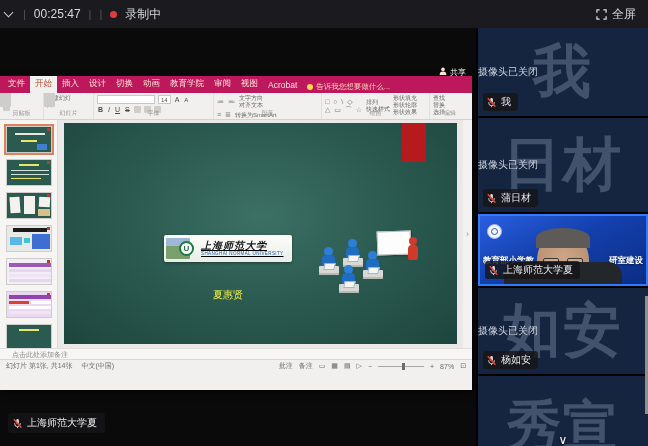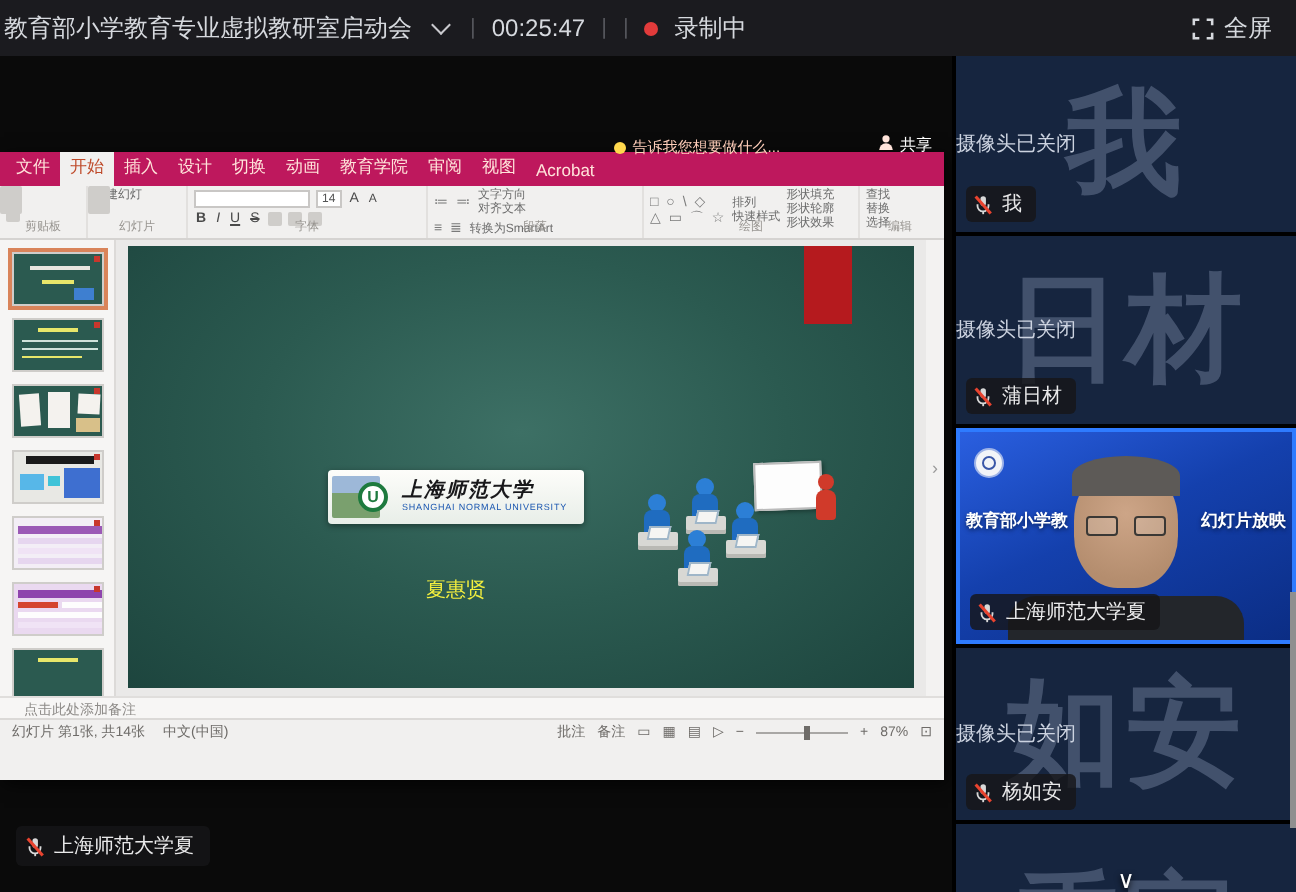--- a/index.html
+++ b/index.html
@@ -24,21 +24,21 @@
          box-shadow:2px 2px 8px rgba(0,0,0,.7); font-family:"Liberation Sans","DejaVu Sans",sans-serif; }
   .ppt-titlebar { height:18px; background:#bf4b2b; display:flex; align-items:center; padding:0 3px 0 5px; }
   .qat { display:flex; gap:4px; align-items:center; }
   .qat i { width:7px; height:7px; background:#f3d2c5; opacity:.8; border-radius:1px; display:block; }
   .ppt-title { flex:1; text-align:center; font-size:7.5px; color:#ffe9e1; white-space:nowrap; overflow:hidden; }
   .winctl span { display:inline-block; width:13px; text-align:center; font-size:8px; color:#ffdccf; }
   .ppt-tabs { height:17px; background:#be185d; display:flex; align-items:flex-end; padding-left:3px;
               font-size:8.5px; color:#ffe3da; white-space:nowrap; }
   .tab { padding:2px 5px 3px; }
   .tab.active { background:#f1f0ef; color:#bf4b2b; }
-  .tellme { display:flex; align-items:center; gap:3px; margin-left:5px; color:#ffceba; font-size:7.5px; padding-bottom:14px;justify-content:center; }
+  .tellme { display:flex; align-items:center; gap:3px; margin-left:5px; color:#ffceba; font-size:7.5px; padding-bottom:1px;justify-content:center; }
   .bulb { width:6px; height:6px; border-radius:50%; background:#ffd84d; }
   .share-btn { margin-left:auto; margin-right:6px; display:flex; align-items:flex-start; gap:3px;
                color:#fff; font-size:8px; padding-bottom:15px; }
 
   .ribbon { height:27px; background:#f1f0ef; border-bottom:1px solid #d5d3d1; display:flex;
             font-size:6px; color:#6b6b6b; overflow:hidden; }
   .rgroup { position:relative; border-right:1px solid #e2e0de; padding:2px 3px 8px; flex:none; }
   .glabel { position:absolute; bottom:1px; left:0; right:0; text-align:center; font-size:6px; color:#989591; }
   .rrow { display:flex; gap:3px; align-items:center; margin-bottom:2px; }
   .bk { width:7px; height:7px; background:#cfcdca; border-radius:1px; display:inline-block; }
@@ -69,21 +69,21 @@
   .stitle { position:absolute; left:60px; top:30px; width:280px; text-align:center; color:#f6f6f0;
             font-family:"DejaVu Serif","Liberation Serif",serif; font-style:italic; font-weight:bold;
             font-size:17px; letter-spacing:4px; text-shadow:1px 1px 2px rgba(0,0,0,.5); }
   .logo-banner { position:absolute; left:100px; top:112px; width:128px; height:27px; border-radius:2px;
                  background:linear-gradient(#fdfdfa,#e8eee8); display:flex; align-items:center; gap:3px;
                  padding:2px 4px 2px 2px; box-shadow:0 1px 3px rgba(0,0,0,.4); }
   .campus { width:24px; height:21px; background:linear-gradient(#9db8d8 40%,#7aa06e 40%); border-radius:1px; flex:none; }
   .ulogo { width:15px; height:15px; border:2.5px solid #1d7a3e; border-radius:50%; margin-left:-14px;
            background:#fff; flex:none; display:flex; align-items:center; justify-content:center;
            font-size:8px; color:#1d7a3e; font-weight:bold; }
-  .ltxt { display:flex; flex-direction:column; justify-content:center; margin-left:4px; }
+  .ltxt { display:flex; flex-direction:column; justify-content:center; margin-left:4px;text-decoration:underline; }
   .lcn { font-family:"DejaVu Serif","Liberation Serif",serif; font-weight:bold; font-style:italic;
          font-size:10px; color:#18181a; letter-spacing:1px; line-height:11px; }
   .len { font-size:4.5px; color:#1a56b0; letter-spacing:.4px; line-height:6px; }
   .sdept { position:absolute; left:100px; top:147px; width:128px; text-align:center; color:#f3ef3e;
            font-size:11px; font-weight:bold; }
   .sauthor { position:absolute; left:100px; top:165px; width:128px; text-align:center; color:#f3ef3e; font-size:10px; }
   .sdate { position:absolute; left:100px; top:182px; width:128px; text-align:center; color:#f3ef3e;
            font-size:10px; font-family:"DejaVu Serif",serif; font-weight:bold; }
 
   .clipart { position:absolute; left:253px; top:108px; width:104px; height:68px; }
@@ -146,21 +146,20 @@
   .more { position:absolute; bottom:1px; left:0; right:0; text-align:center; color:#fff; font-size:12px;
           text-shadow:0 1px 3px #000; line-height:10px; }
   .sb-scroll { position:absolute; right:0; top:268px; width:3px; height:118px; background:#8f8f8f; }
 
   .t5 .big { align-items:flex-start; padding-top:14px; font-size:54px; }
 </style>
 </head>
 <body>
 
 <div class="topbar">
-  <span>教育部小学教育专业虚拟教研室启动会</span>
   <span class="chev"></span>
   <span class="sep">|</span>
   <span>00:25:47</span>
   <span class="sep">|</span>
   <span class="sep">|</span>
   <span class="recdot"></span>
   <span>录制中</span>
   <span class="fsbox">
     <svg class="mic" width="12" height="12" viewBox="0 0 12 12">
       <path d="M1 4V1h3M8 1h3v3M11 8v3H8M4 11H1V8" stroke="#d6d9de" stroke-width="1.4" fill="none"></path>
@@ -422,24 +421,24 @@
         <svg class="mic" viewBox="0 0 12 12">
           <rect x="4.6" y="1.2" width="3" height="5.4" rx="1.5" fill="#d8d8d8"></rect>
           <path d="M3 5.6v.9a3 3 0 0 0 6 0v-.9" stroke="#d8d8d8" stroke-width="1" fill="none"></path>
           <line x1="6.1" y1="9.4" x2="6.1" y2="11" stroke="#d8d8d8" stroke-width="1"></line>
           <line x1="2" y1="1.4" x2="10.2" y2="10.6" stroke="#e8432f" stroke-width="1.7"></line>
         </svg>
         <span>蒲日材</span>
       </div>
     </div>
 
-    <div class="tile video" style="height:108px">
+    <div class="tile video" style="height:72px">
       <span class="vlogo"></span>
       <span class="vtext-l">教育部小学教</span>
-      <span class="vtext-r">幻灯片放映</span>
+      <span class="vtext-r">研室建设</span>
       <span class="head"></span>
       <span class="hair"></span>
       <span class="glasses">
           <i></i>
           <i></i>
         </span>
       <span class="shoulders"></span>
       <div class="pill">
         <svg class="mic" viewBox="0 0 12 12">
           <rect x="4.6" y="1.2" width="3" height="5.4" rx="1.5" fill="#d8d8d8"></rect>

